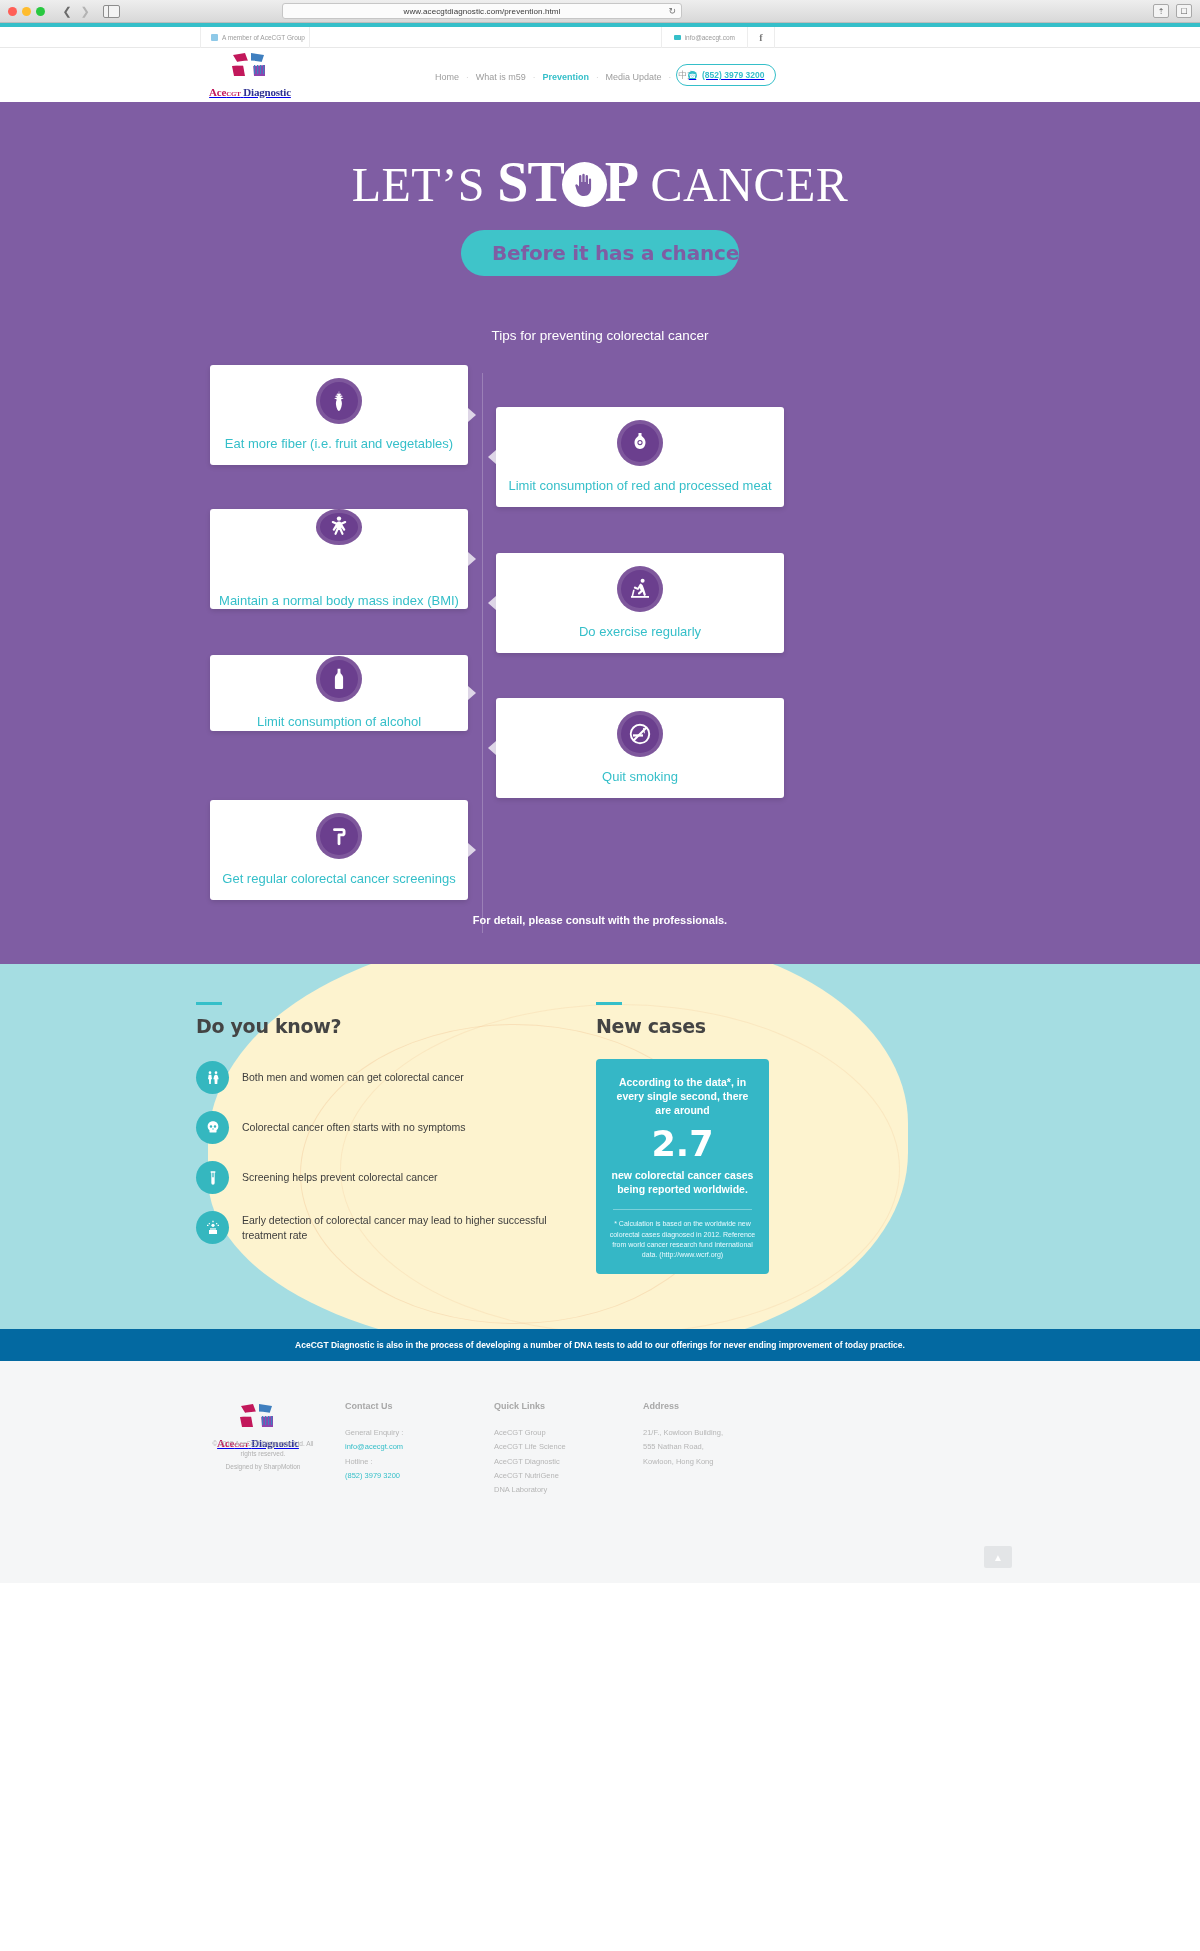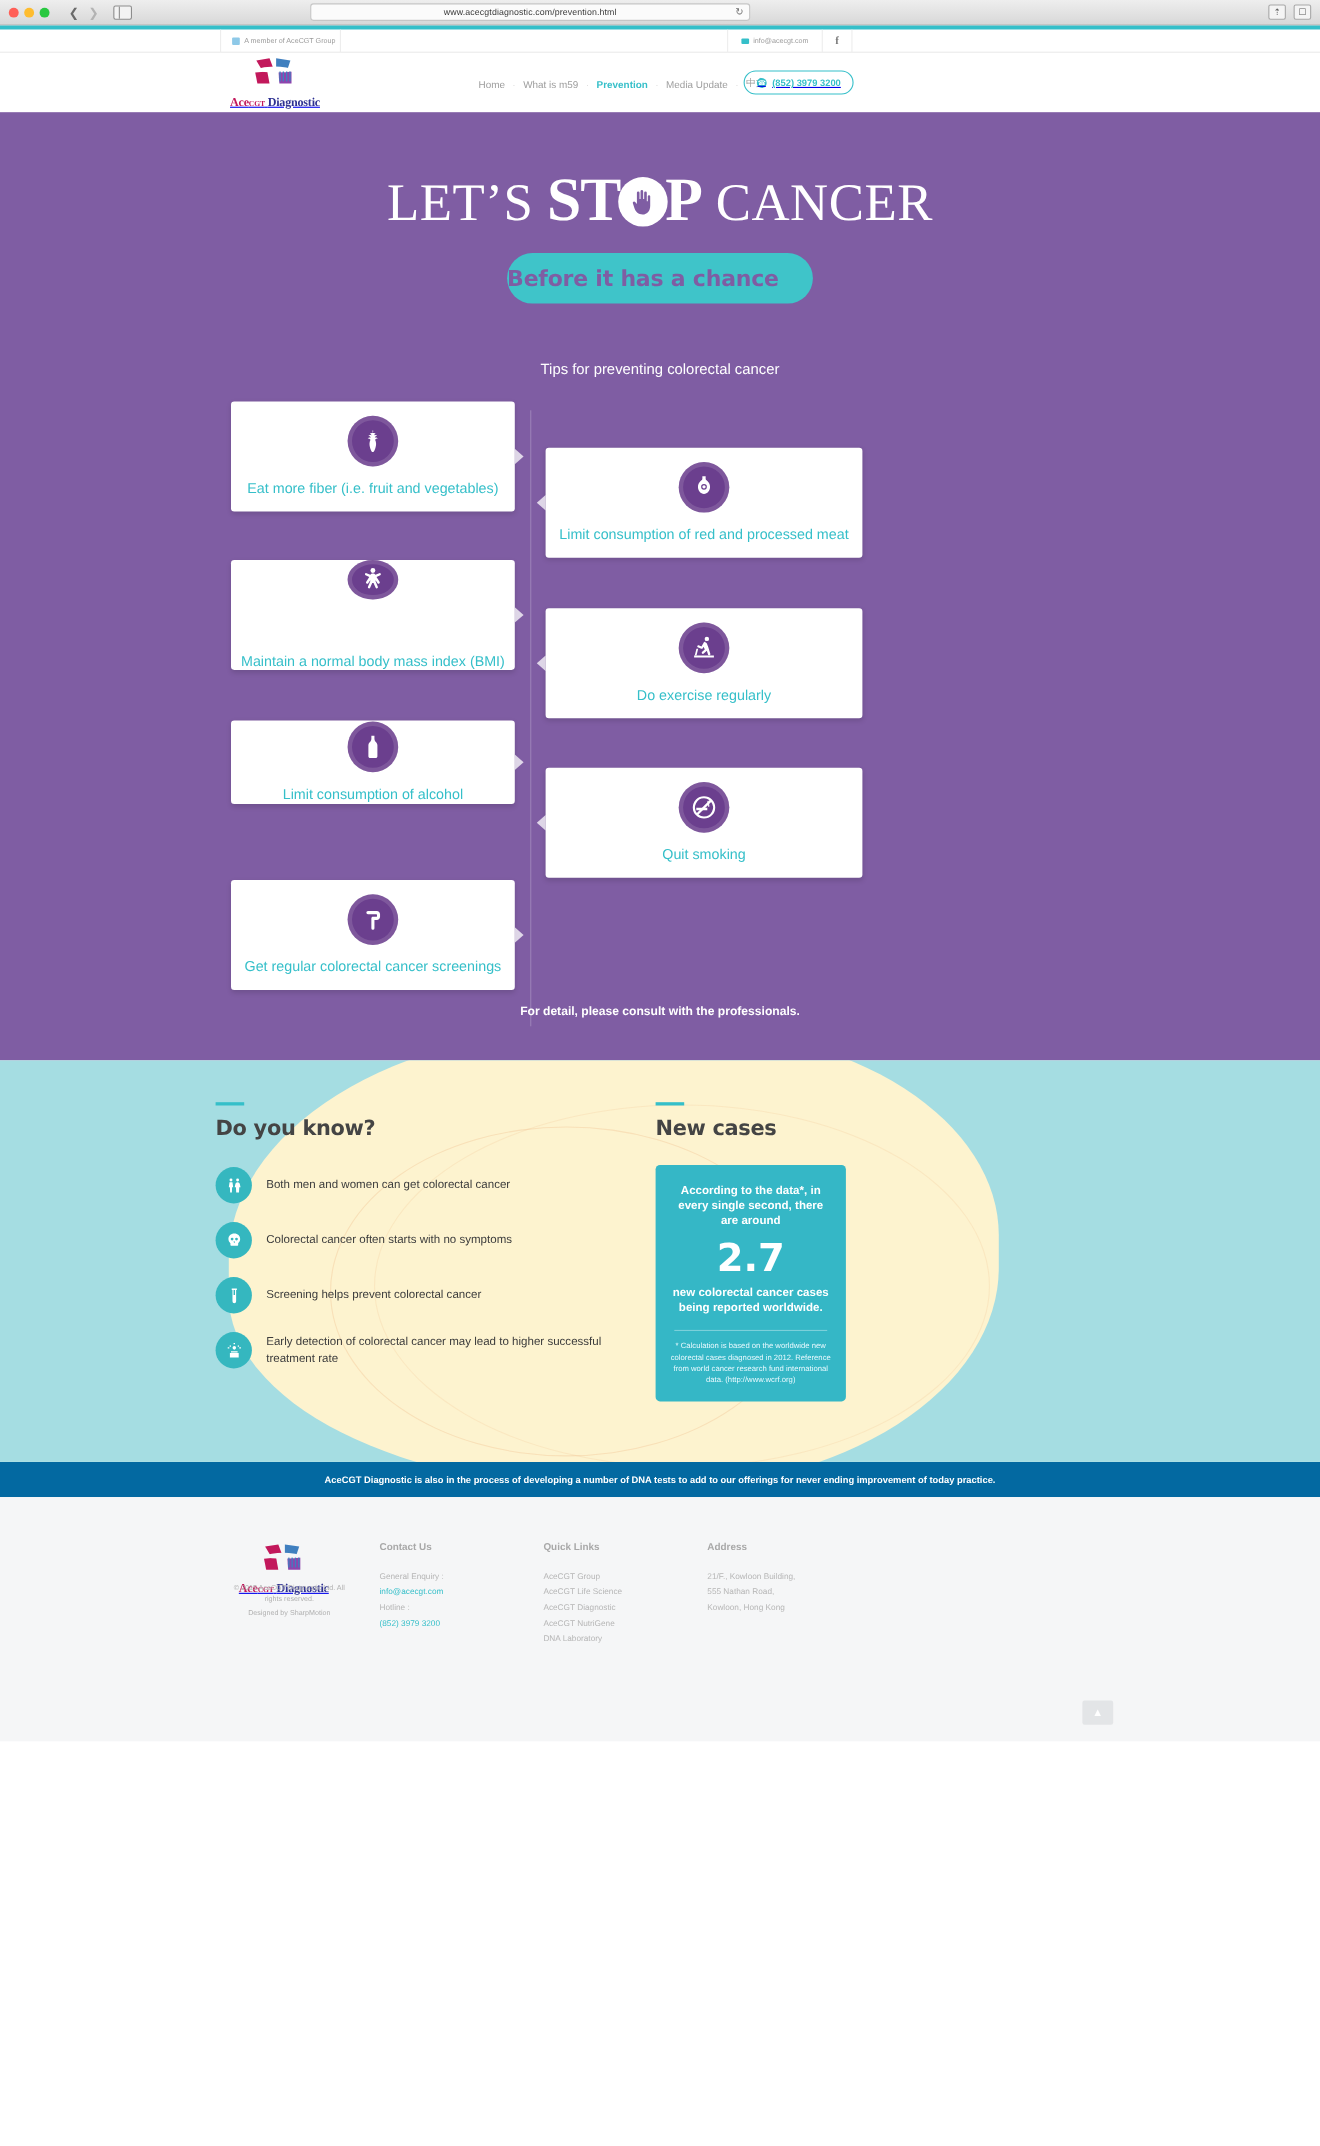--- a/index.html
+++ b/index.html
@@ -127,21 +127,21 @@
   .stop-o {
     display: inline-block; width: 45px; height: 45px; border-radius: 50%;
     background: #fff; position: relative; vertical-align: -6px; margin: 0 -2px;
   }
   .stop-o .hand {
     position: absolute; left: 50%; top: 50%; transform: translate(-50%,-50%);
     width: 20px; height: 24px;
   }
   .hero-pill {
     margin: 20px auto 0; width: 278px; height: 46px; border-radius: 23px;
-    background: #3fc4c9; display: flex; align-items: center; justify-content: flex-start;
+    background: #3fc4c9; display: flex; align-items: center; justify-content: flex-end;
   }
   .hero-pill span {
     color: #7f5da3; font-size: 20px; font-weight: bold;
     font-family: "DejaVu Sans", sans-serif; letter-spacing: -0.2px;
   }
   .tips-title {
     text-align: center; color: #fff; font-size: 13.5px; margin-top: 52px; font-weight: 500;
   }
 
   

